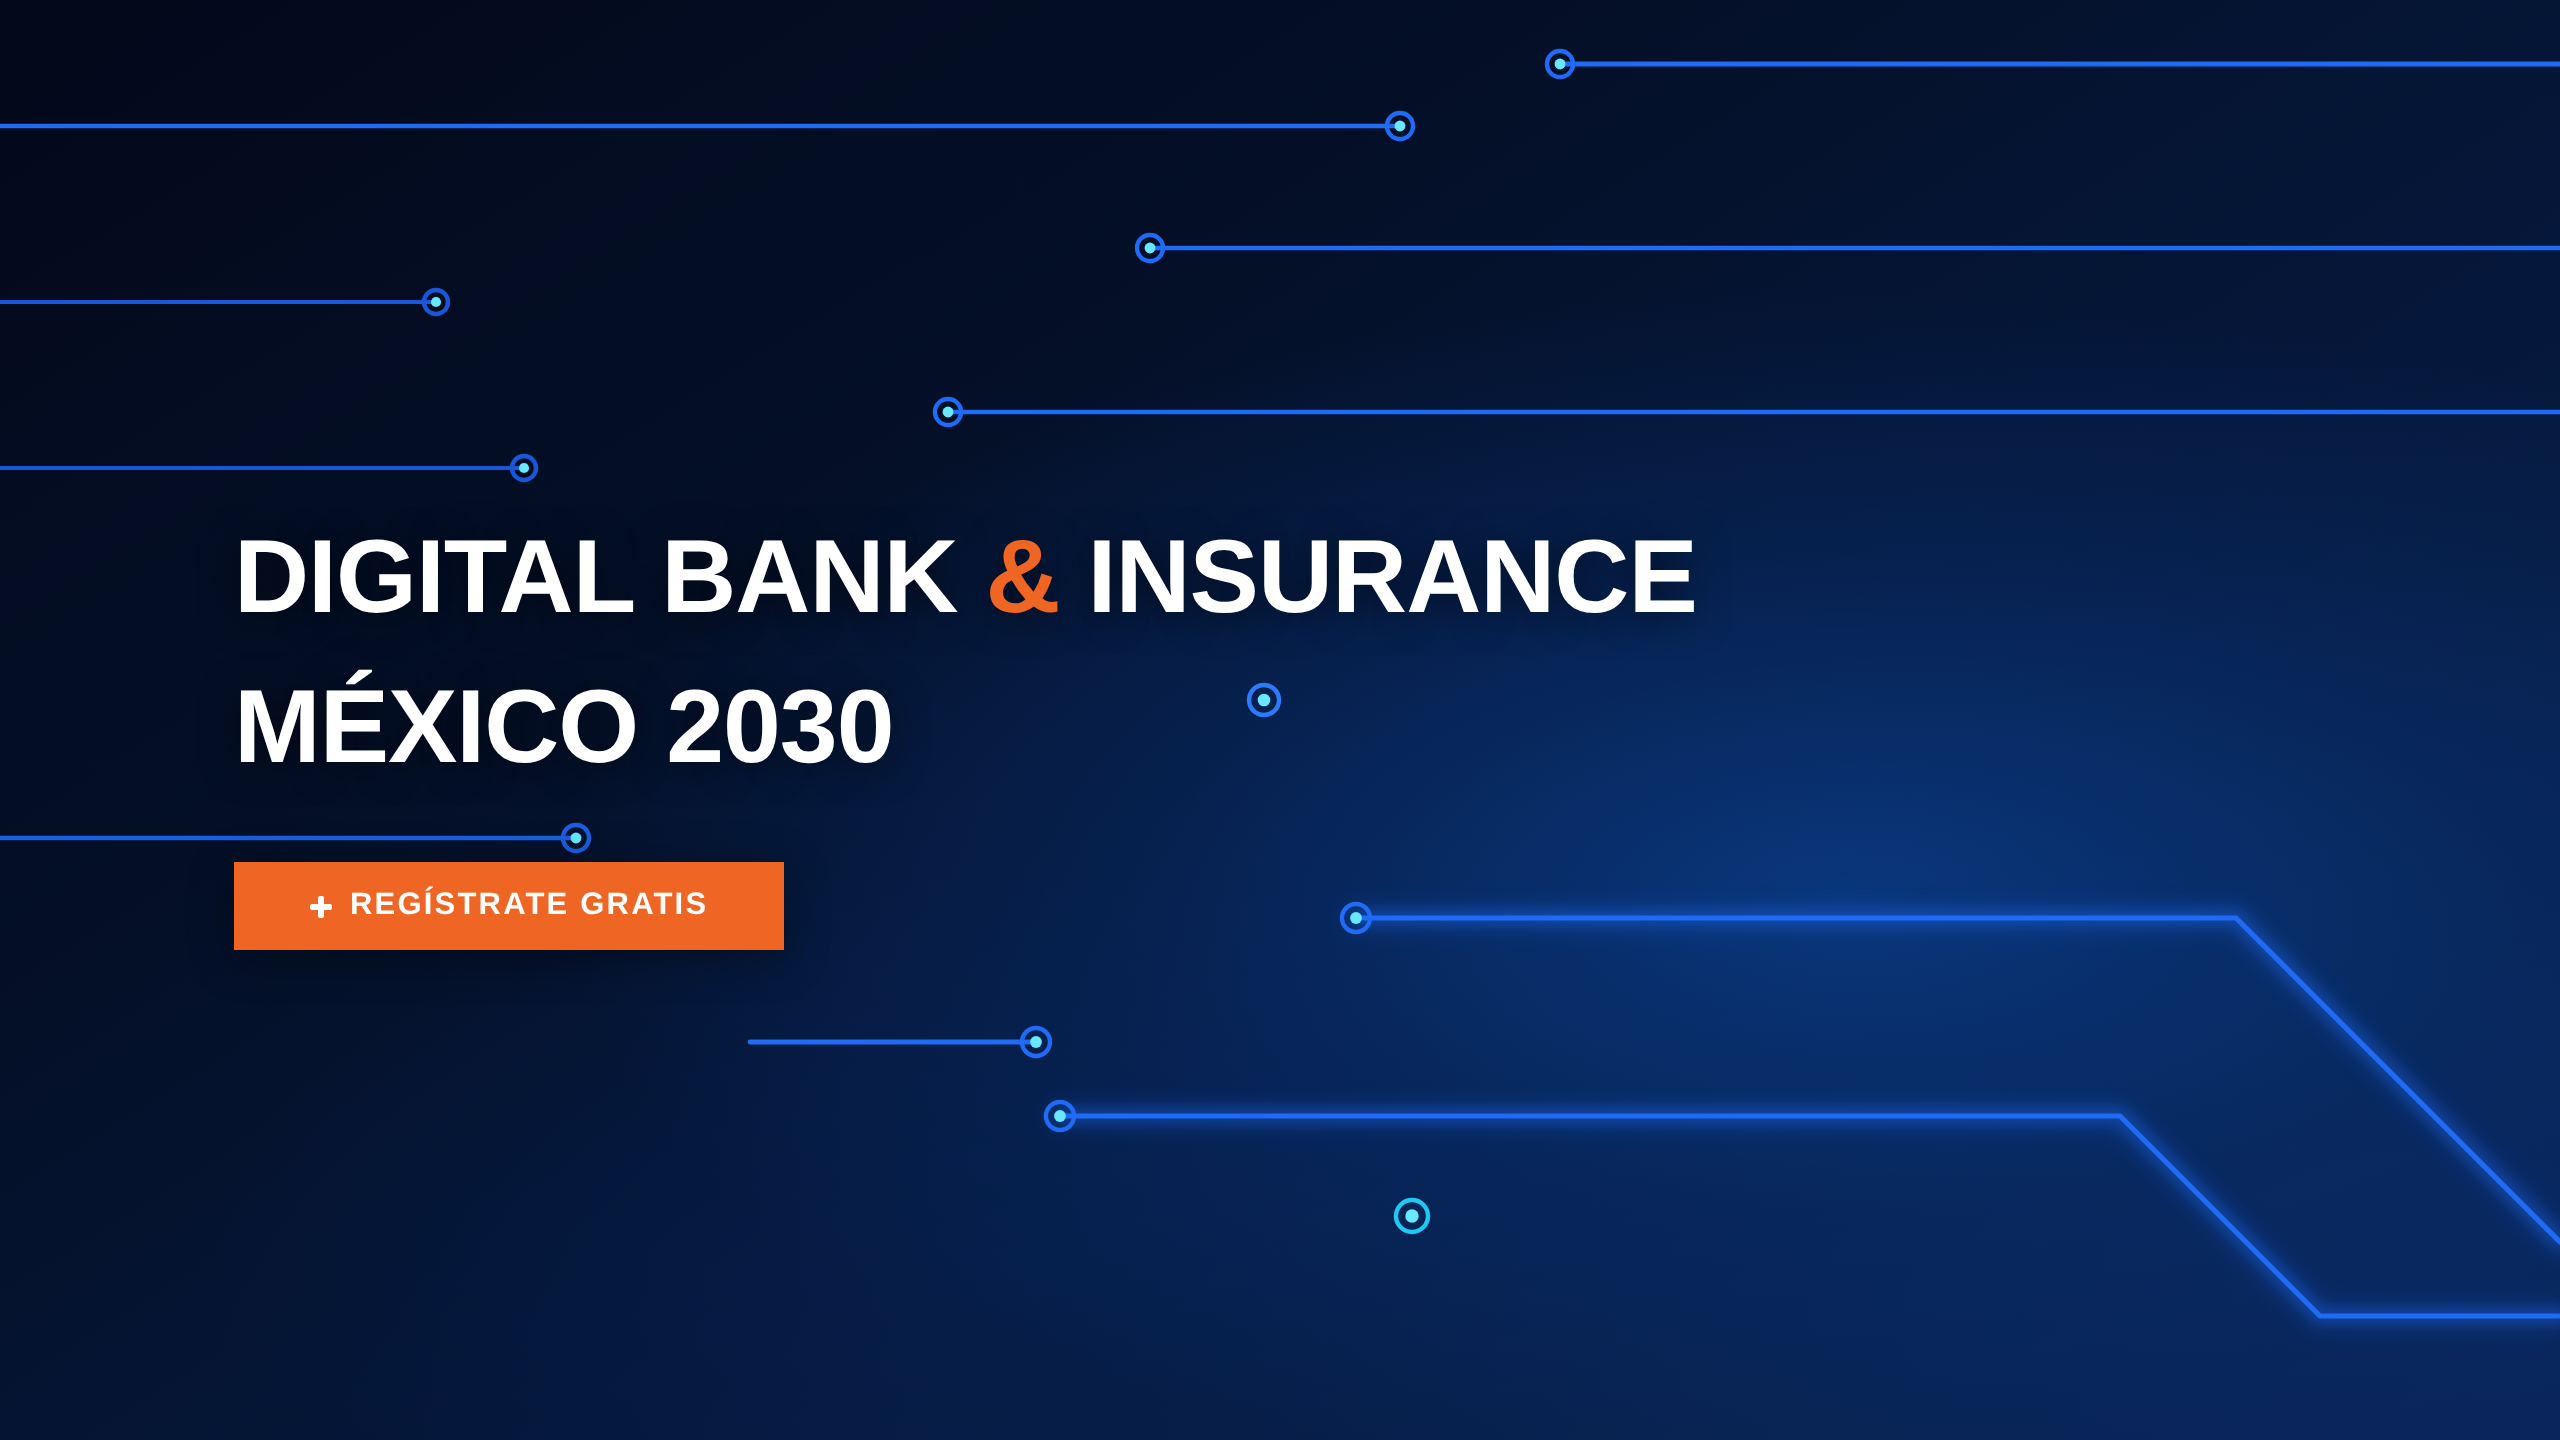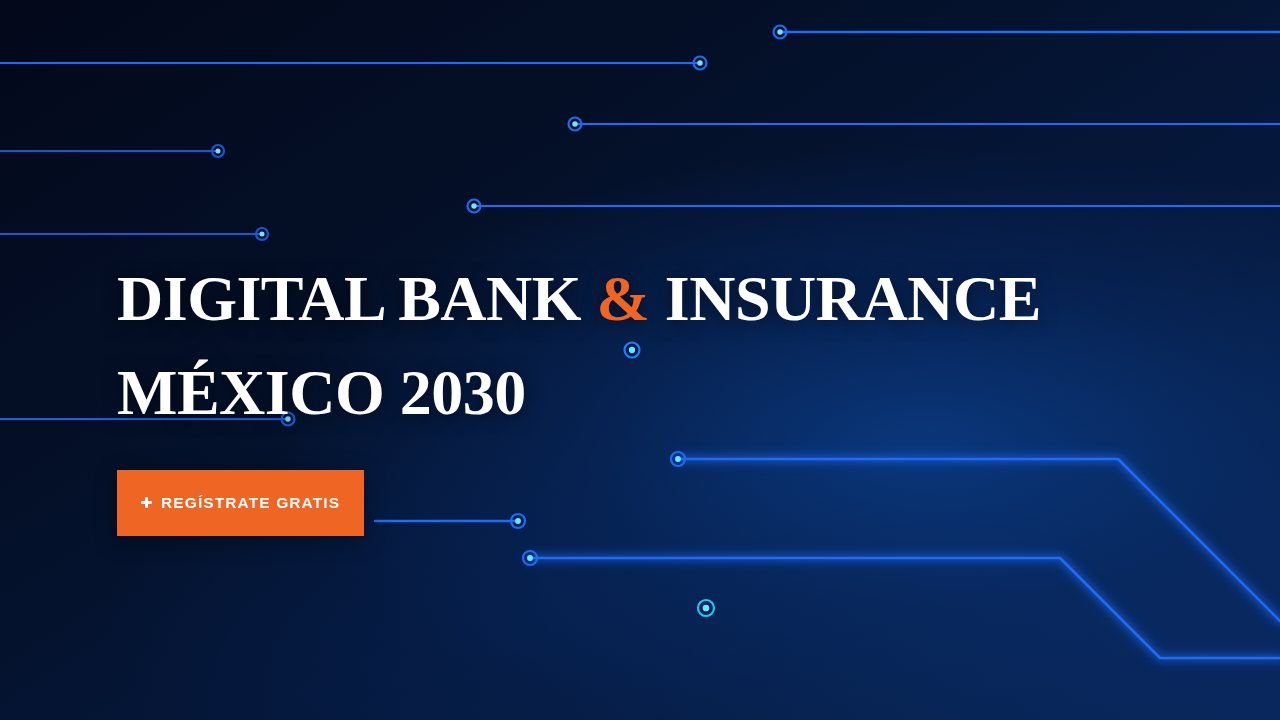--- a/index.html
+++ b/index.html
@@ -23,47 +23,46 @@
   
   #circuit { position:absolute; inset:0; width:1280px; height:720px; }
 
   
   .content {
     position:absolute;
     left:117px; top:248px;
     z-index:5;
   }
   .headline {
-    font-size:64px;
+    font-size:52px;
     font-weight:bold;
     letter-spacing:-0.5px;
     line-height:1.6;
     color:#ffffff;
     text-shadow:0 2px 18px rgba(0,0,0,0.55);
     white-space:nowrap;
-    font-family:Liberation Serif, serif;
   }
   .headline .amp { color:#ef6524; }
   .headline .l2 { display:block; margin-top:-8px; }
   .subtitle {
     margin-top:24px;
     font-size:21px;
     font-weight:normal;
     color:#eef3fb;
     letter-spacing:0.1px;
     text-shadow:0 1px 10px rgba(0,0,0,0.5);
   }
   .cta {
     display:inline-flex;
     align-items:center;
     justify-content:center;
     gap:9px;
     margin-top:25px;
-    padding:0 24px;
-    height:66px;
+    padding:0 38px;
+    height:44px;
     background:#ef6524;
     border:none;
     cursor:pointer;
     box-shadow:0 4px 22px rgba(0,0,0,0.38);
   }
   .cta-plus {
     display:inline-block;
     width:11px; height:11px;
     position:relative;
     flex:0 0 auto;

